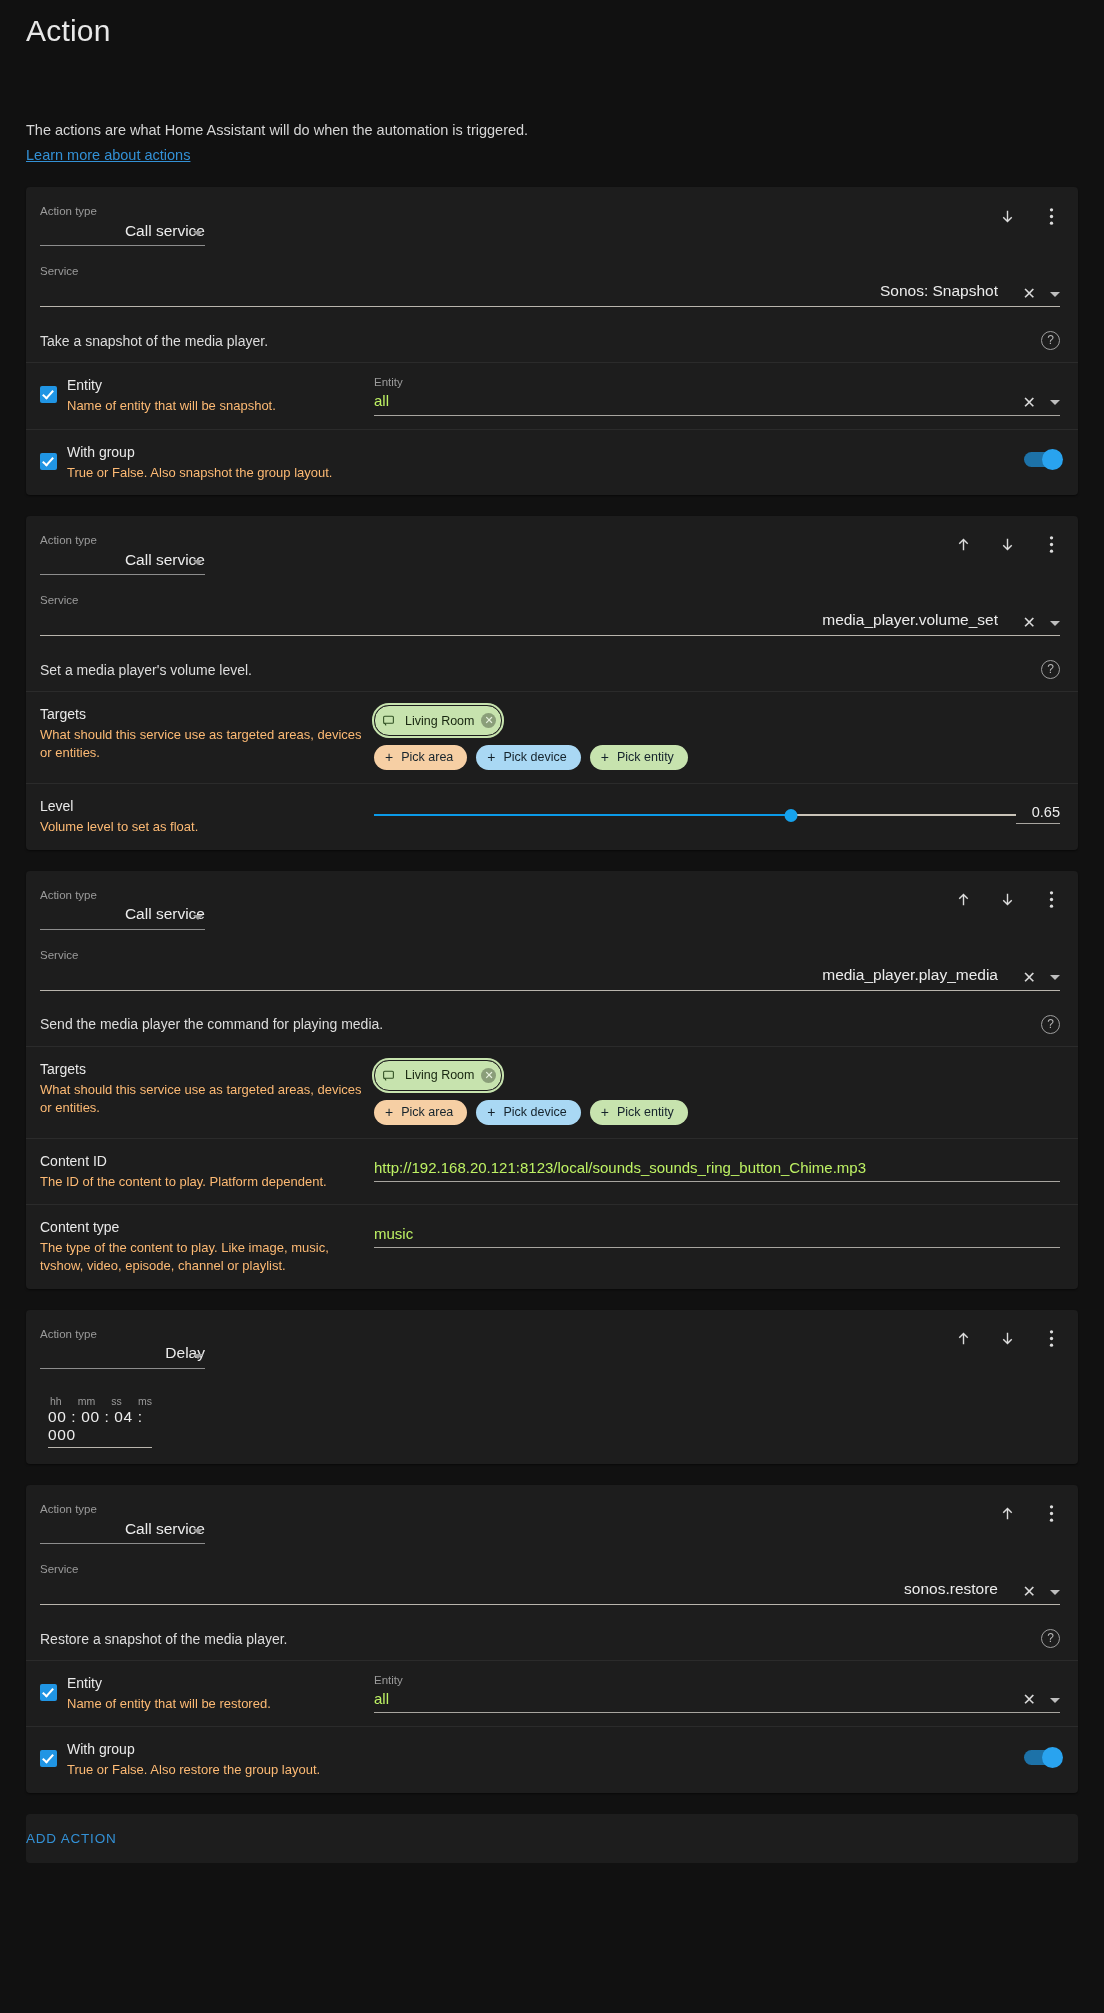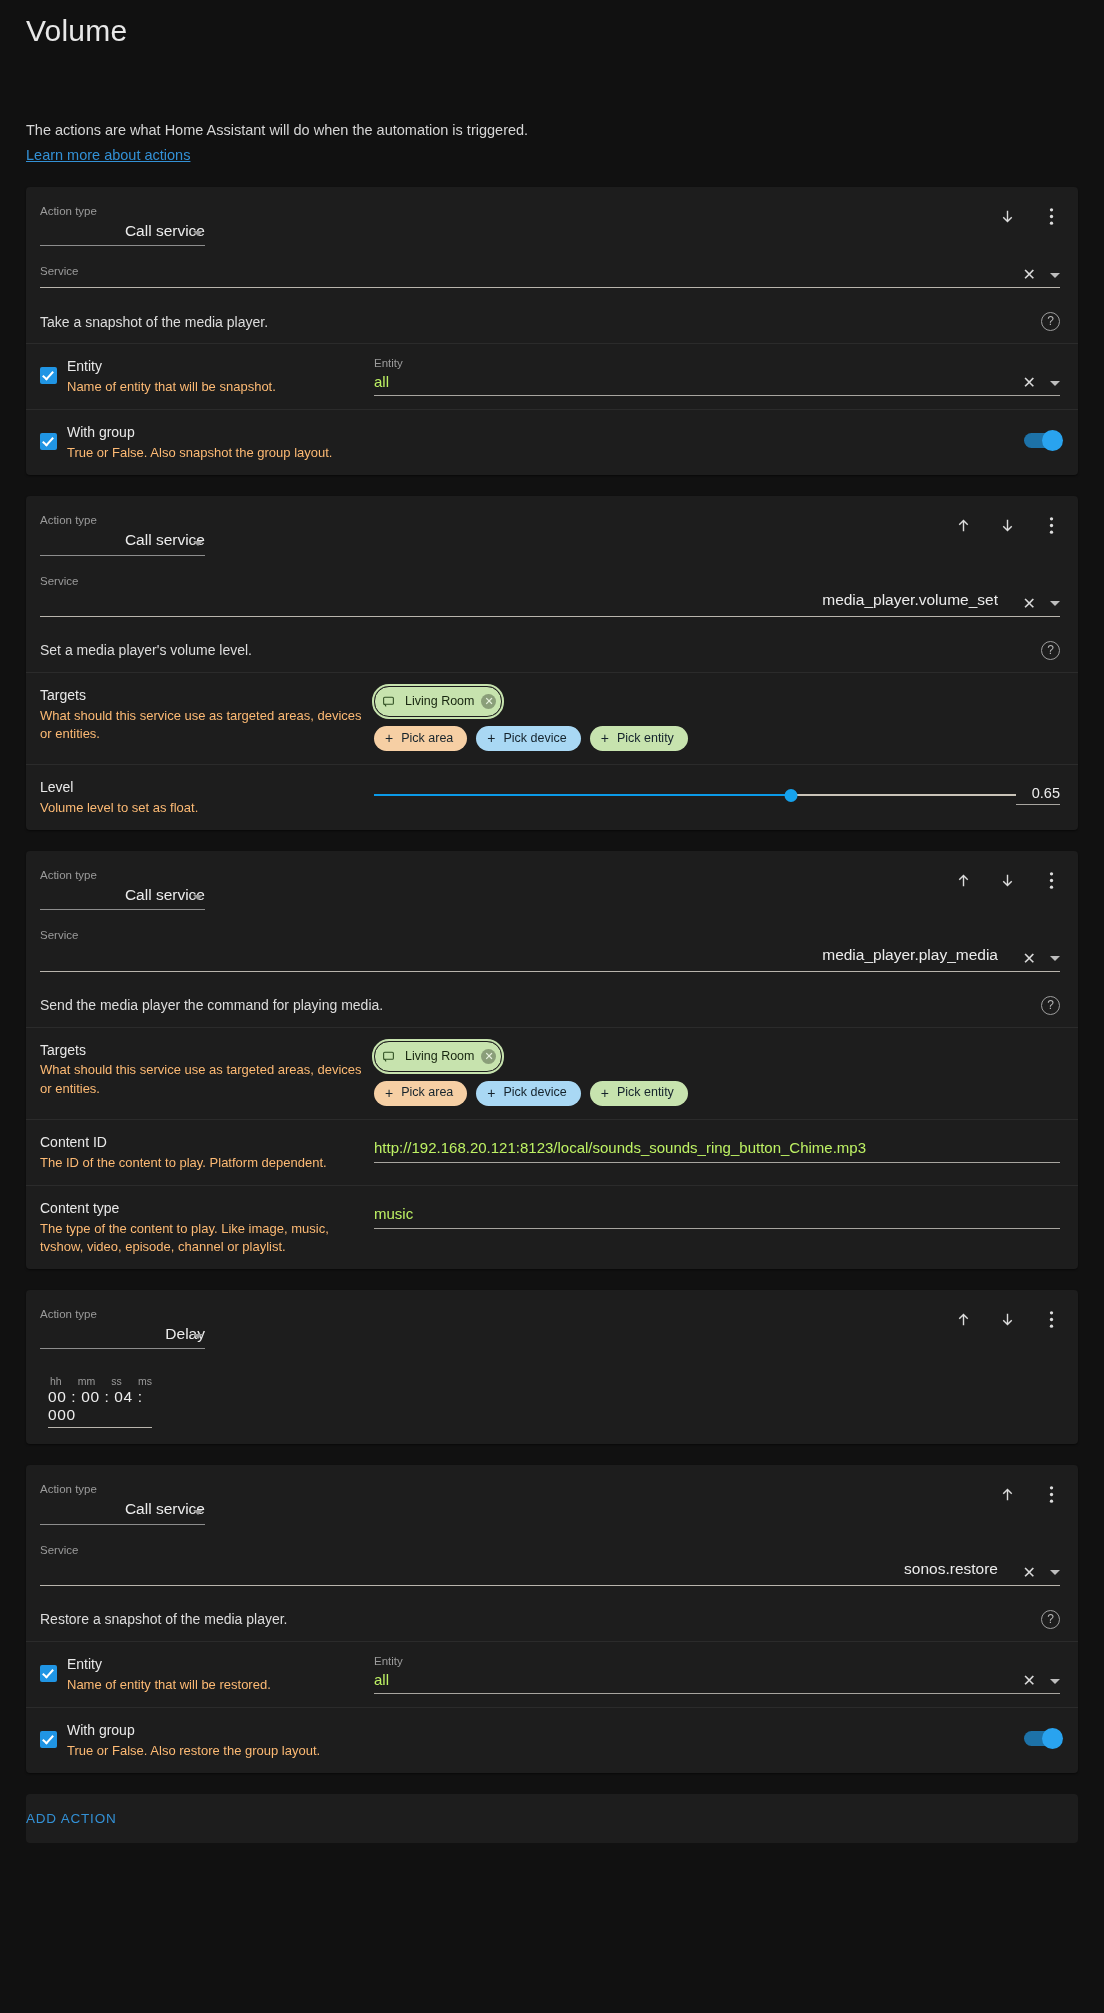--- a/index.html
+++ b/index.html
@@ -247,21 +247,21 @@
     color: #15232c;
     cursor: pointer;
     line-height: 1.1;
   }
   .pick .plus { font-size: 14px; font-weight: 400; }
   .pick-area   { background: #f6cfa4; }
   .pick-device { background: #a9d8f4; }
   .pick-entity { background: #c7e3ae; }
 
   
-  .slider-wrap { display: flex; align-items: center; gap: 0; flex: 1; }
+  .slider-wrap { display: flex; align-items: flex-end; gap: 0; flex: 1; }
   .slider {
     flex: 1;
     height: 18px;
     position: relative;
     cursor: pointer;
   }
   .slider .track {
     position: absolute; left: 0; right: 0; top: 8px;
     height: 2px; background: #c9c3b8;
   }
@@ -317,21 +317,21 @@
     letter-spacing: .8px;
     color: #3391d6;
     cursor: pointer;
   }
 </style>
 </head>
 <body>
 
 <div class="page">
 
-  <h1 class="page-title">Volume</h1>
+  <h1 class="page-title">Action</h1>
 
   <div class="intro">
     <div>The actions are what Home Assistant will do when the automation is triggered.</div>
     <a class="intro-link">Learn more about actions</a>
   </div>
 
   <div class="card">
     <div class="card-head">
       <div class="select-field">
         <div class="field-label">Action type</div>
@@ -349,20 +349,21 @@
           <svg width="5" height="19" viewBox="0 0 6 22" fill="currentColor">
               <circle cx="3" cy="3" r="2"></circle>
               <circle cx="3" cy="11" r="2"></circle>
               <circle cx="3" cy="19" r="2"></circle>
             </svg>
         </div>
       </div>
 
       <div class="service-row">
         <div class="field-label">Service</div>
+        <div class="field-value">Sonos: Snapshot</div>
         <span class="trailing">
           <span class="clear-x">✕</span>
           <span class="caret-static"></span>
         </span>
       </div>
     </div>
 
     <div class="desc-row">
       <span>Take a snapshot of the media player.</span>
       <span class="help-icon">?</span>

